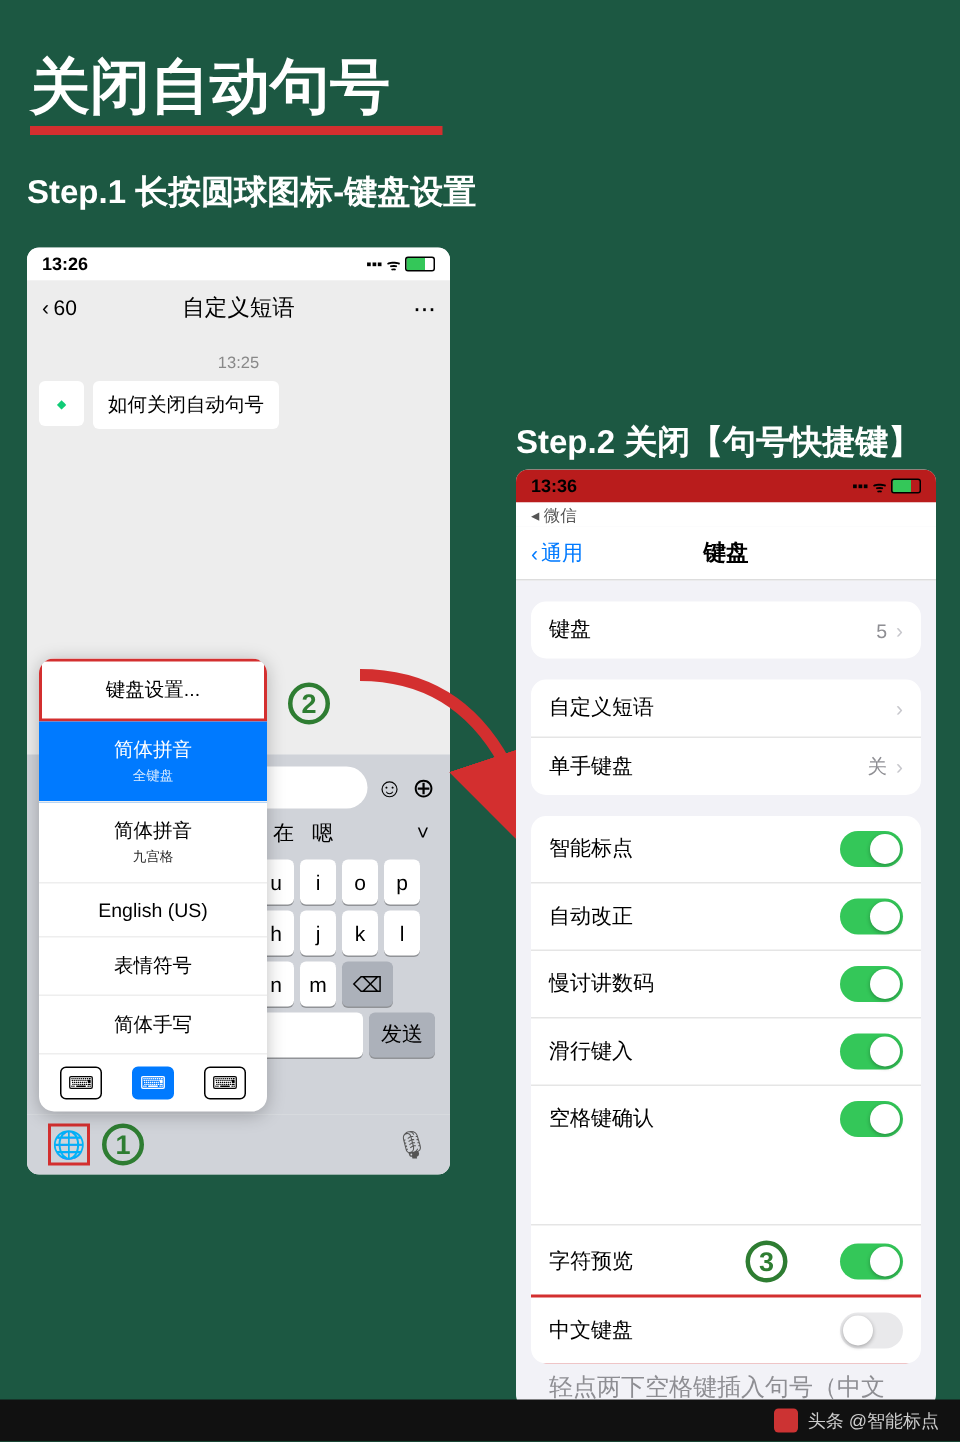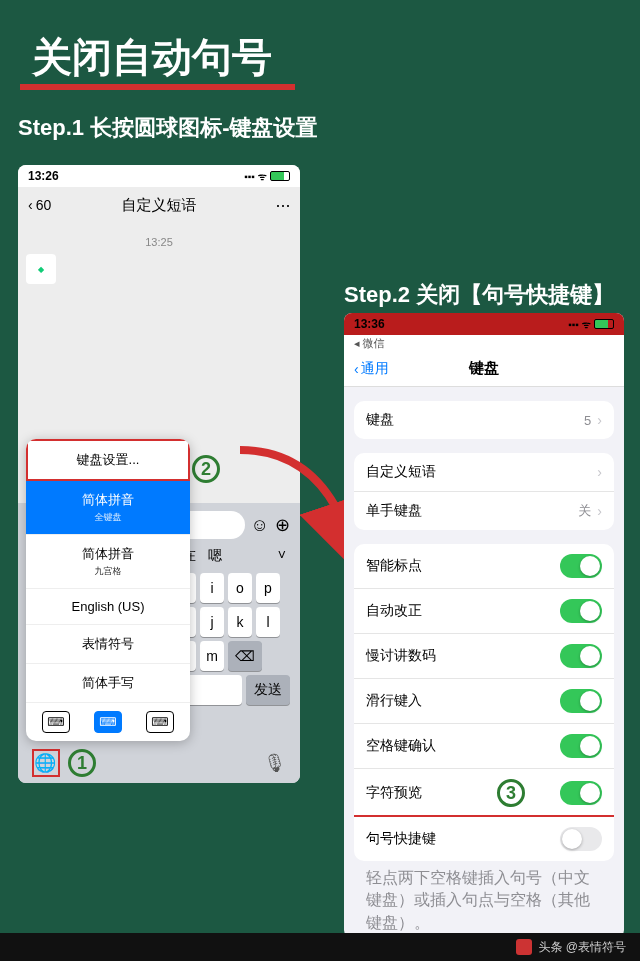--- a/index.html
+++ b/index.html
@@ -11,21 +11,20 @@
   position: relative;
   overflow: hidden;
 }
 .title {
   position: absolute;
   left: 20px;
   top: 30px;
   color: #fff;
   font-size: 40px;
   font-weight: 700;
-  margin-left: 12px;
 }
 .title-underline {
   position: absolute;
   left: 20px;
   top: 84px;
   width: 275px;
   height: 6px;
   background: #d32f2f;
 }
 .step-label {
@@ -63,21 +62,21 @@
 .msg { display: flex; gap: 6px; align-items: flex-start; margin: 6px 0; }
 .avatar { width: 30px; height: 30px; background: #fff; border-radius: 4px; font-size: 8px; display: flex; align-items: center; justify-content: center; color: #1c7; }
 .bubble { background: #fff; padding: 7px 10px; border-radius: 4px; font-size: 13px; }
 
 .annot-circle {
   position: absolute; width: 28px; height: 28px; border: 3px solid #2e7d32; border-radius: 50%;
   display: flex; align-items: center; justify-content: center; font-size: 18px; font-weight: 700; color: #2e7d32;
 }
 
 .kb-popup {
-  position: absolute; left: 8px; bottom: 42px; width: 164px;
+  position: absolute; left: 8px; bottom: 42px; width: 152px;
   background: #fff; border-radius: 10px; box-shadow: 0 2px 12px rgba(0,0,0,.25);
   overflow: hidden;
 }
 .kb-popup-item { text-align: center; padding: 10px 4px; font-size: 13px; border-bottom: 1px solid #eee; }
 .kb-popup-item.sel { background: #007aff; color: #fff; }
 .kb-popup-sub { font-size: 9px; display: block; margin-top: 2px; opacity: .85; }
 .kb-popup-hilite { border: 2px solid #d32f2f; }
 .kb-popup-footer { display: flex; justify-content: space-around; padding: 8px 4px; }
 .kb-ft-btn { width: 28px; height: 22px; border: 1.5px solid #000; border-radius: 4px; display: flex; align-items: center; justify-content: center; font-size: 12px; }
 .kb-ft-btn.center { background: #007aff; border-color: #007aff; color: #fff; }
@@ -148,20 +147,21 @@
       <span>‹</span>
       <span>60</span>
     </span>
     <span class="nav-title">自定义短语</span>
     <span class="nav-more">···</span>
   </div>
   <div class="chat-area">
     <div class="timestamp">13:25</div>
     <div class="msg">
       <div class="avatar">◆</div>
+      <div class="bubble">如何关闭自动句号</div>
     </div>
   </div>
 
   <div class="annot-circle" style="right:80px; top:290px;">2</div>
 
   <div class="keyboard">
     <div class="kb-toprow">
       <span>›</span>
       <div class="kb-input"></div>
       <span class="kb-emoji">☺</span>
@@ -290,38 +290,38 @@
       <span class="toggle on"></span>
     </div>
     <div class="srow">
       <span>滑行键入</span>
       <span class="toggle on"></span>
     </div>
     <div class="srow">
       <span>空格键确认</span>
       <span class="toggle on"></span>
     </div>
-    <div class="srow" style="position:relative;">
+    <div class="srow" style="position:relative;margin-top:48px;">
       <span>字符预览</span>
       <span class="annot-circle" style="position:static; display:inline-flex; margin-left:40px;">3</span>
       <span class="toggle on"></span>
     </div>
     <div class="srow hilite">
-      <span>句号快捷键</span>
+      <span>中文键盘</span>
       <span class="toggle off"></span>
     </div>
   </div>
   <div class="sdesc">轻点两下空格键插入句号（中文键盘）或插入句点与空格（其他键盘）。</div>
 
   <div class="sgroup">
     <div class="srow">
       <span>启用听写</span>
       <span class="toggle on"></span>
     </div>
 
   </div>
 
 </div>
 
 <div class="watermark">
   <span class="wm-logo"></span>
-  <span>头条 @表情符号</span>
+  <span>头条 @智能标点</span>
 </div>
 
 </body></html>

